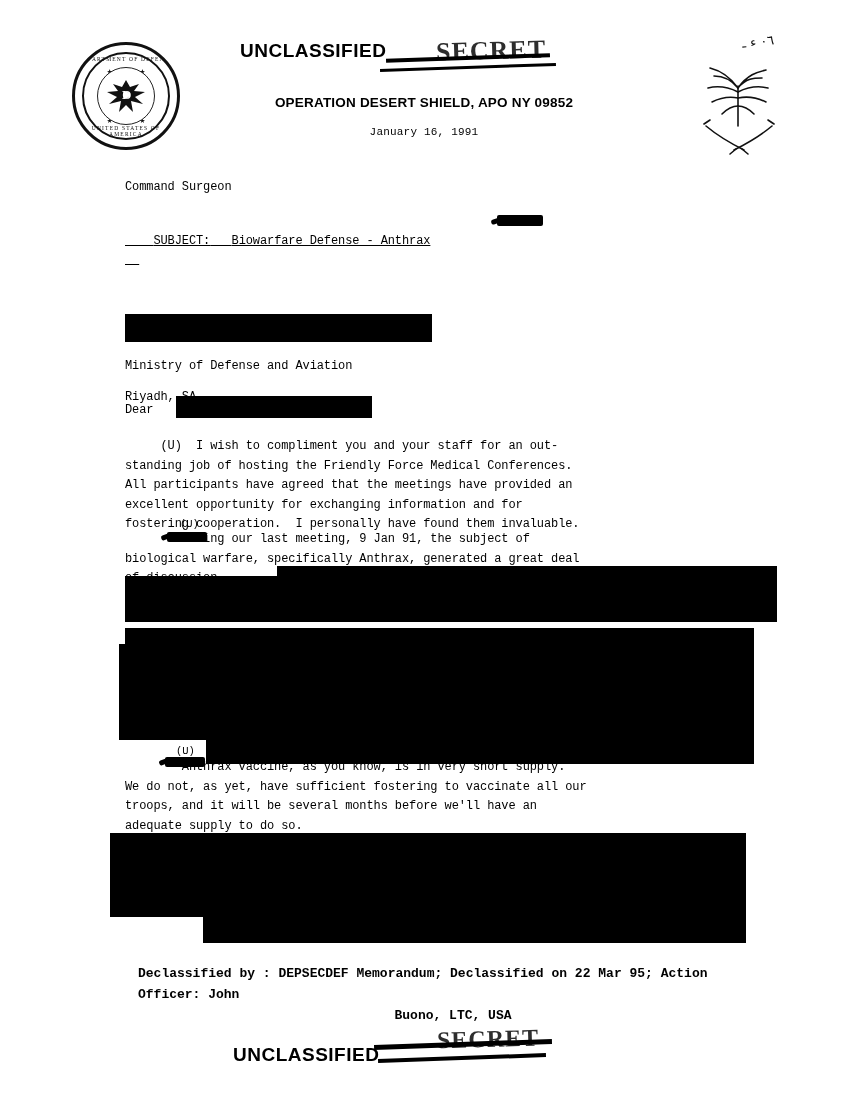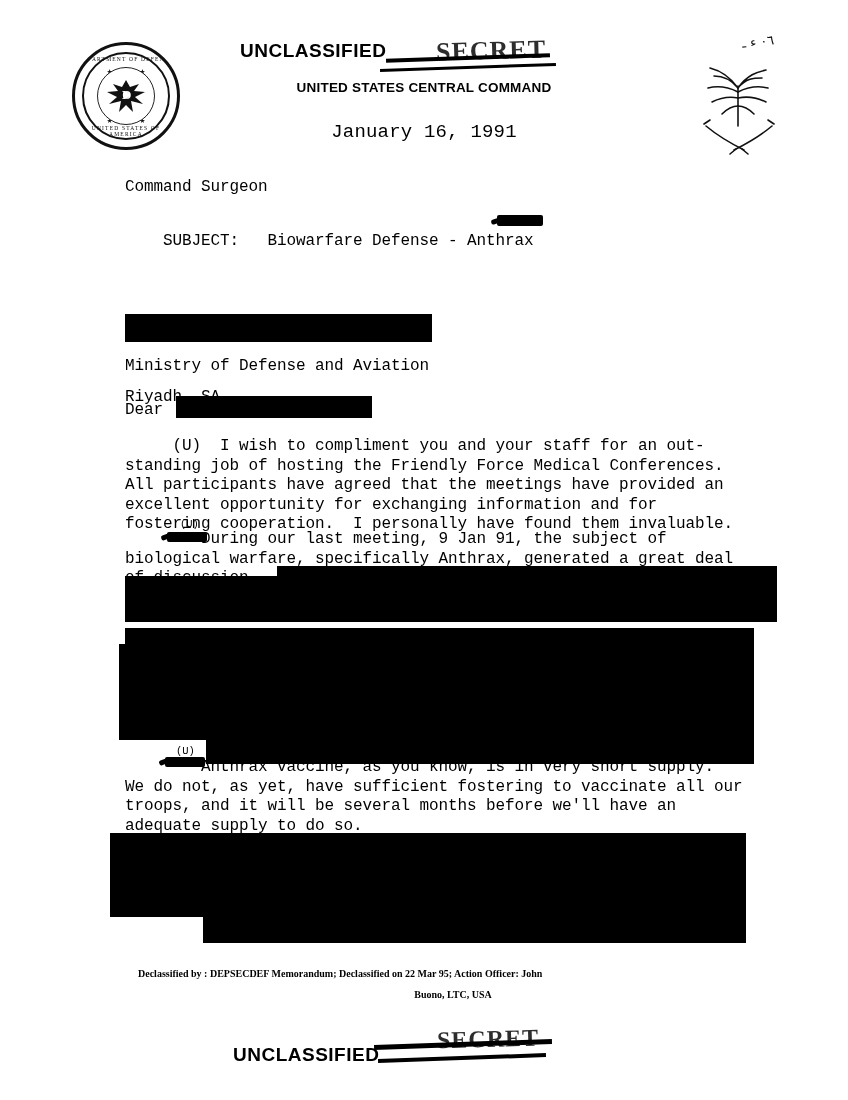--- a/index.html
+++ b/index.html
@@ -145,34 +145,34 @@
   #date-line {
     position: absolute;
     top: 121px; left: 0; width: 100%;
     text-align: center;
   }
 
   
   .bodytext {
     position: absolute;
     font-family: "Liberation Mono", monospace;
-    font-size: 16px;
+    font-size: 12px;
     line-height: 19.5px;
     white-space: pre;
     letter-spacing: -0.1px;
   }
 
   
   #declass {
     position: absolute;
     left: 138px; top: 963px;
     width: 600px;
-    font-family: Liberation Serif, serif;
-    font-weight: bold;
-    font-size: 10px;
+    font-family: Liberation Mono, monospace;
+    font-weight: bold;
+    font-size: 13px;
     line-height: 21px;
   }
   #declass .l2 { text-align: center; padding-left: 30px; }
 
   
   .umark {
     position: absolute;
     font-family: "Liberation Mono", monospace;
     font-size: 10.5px;
   }
@@ -219,29 +219,29 @@
     </g>
   </svg>
   <div class="arabic-scrawl">ـ‎ ٠٦ ء</div>
 
   <div class="abs" id="unclassified-top">UNCLASSIFIED</div>
 
   <div class="secret-stamp" style="left:436px; top:36px;">SECRET</div>
   <div class="secret-strike" style="left:386px; top:56px; width:164px;"></div>
   <div class="secret-strike" style="left:380px; top:66px; width:176px; height:3px;"></div>
 
-  <div class="hdr-line" id="hdr-command">UNITED STATES CENTRAL COMMAND</div>
+  <div class="hdr-line" id="hdr-operation">OPERATION DESERT SHIELD, APO NY 09852</div>
 
   <div id="date-line">
-    <span class="mono" style="font-size:19px;">January 16, 1991</span>
+    <span class="mono" style="font-size:11px;">January 16, 1991</span>
   </div>
 
   <div class="bodytext" style="left:125px; top:178px;">Command Surgeon</div>
 
-  <div class="bodytext" style="left:125px; top:212px;">
+  <div class="bodytext" style="left:125px; top:212px;text-decoration:underline;">
     <span>SUBJECT:</span><span>   </span><span>Biowarfare Defense - Anthrax</span>
   </div>
 
   <div class="blob" style="left:497px; top:215px; width:46px; height:11px;"></div>
   <div class="blob" style="left:491px; top:218px; width:14px; height:5px; transform:rotate(-18deg);"></div>
 
   <div class="redact" style="left:125px; top:314px; width:307px; height:28px;"></div>
   <div class="bodytext" style="left:125px; top:357px;">Ministry of Defense and Aviation</div>
   <div class="bodytext" style="left:125px; top:388px;">Riyadh, SA</div>
 

